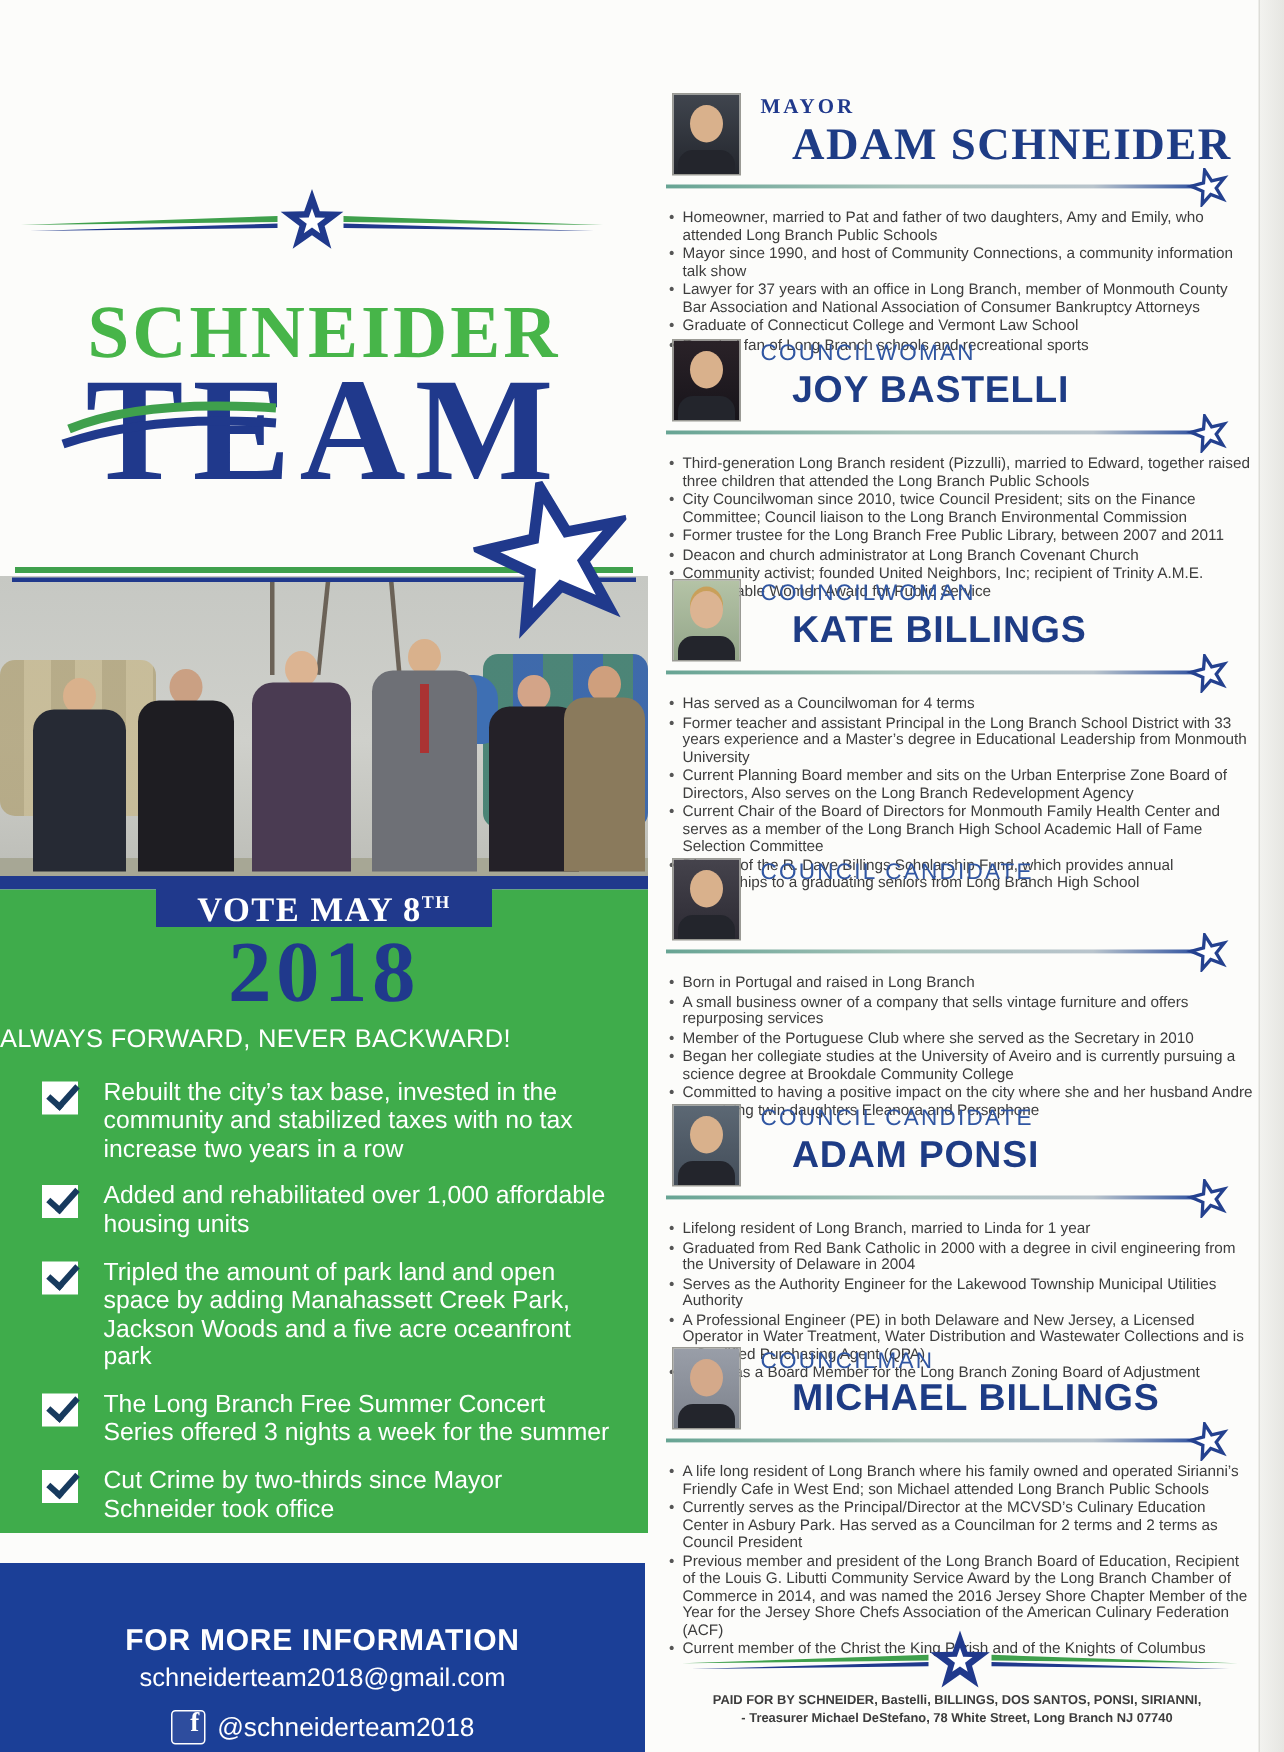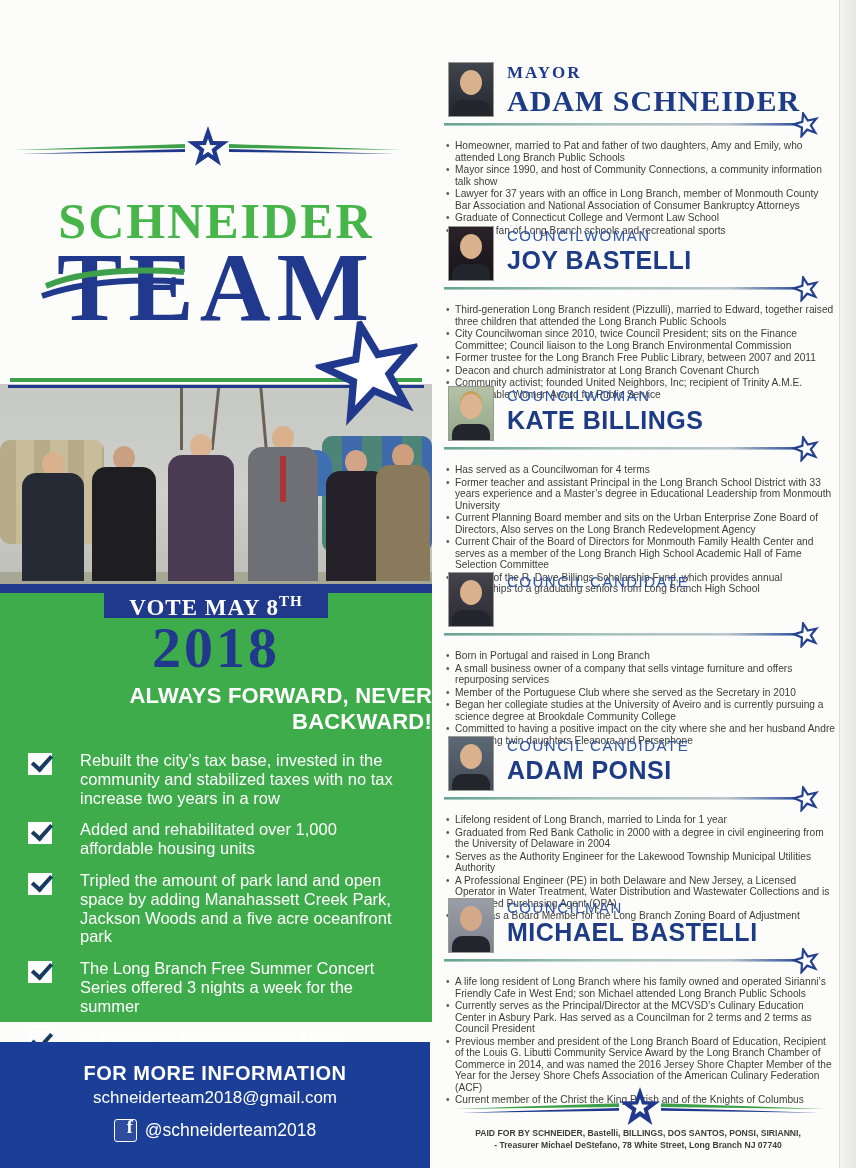--- a/index.html
+++ b/index.html
@@ -37,36 +37,36 @@
   .ground{position:absolute;bottom:0;left:0;width:100%;height:12px;background:#a7a795;}
   .person{position:absolute;bottom:0;}
   .person .head{width:22px;height:24px;border-radius:50%;margin:0 auto;background:#d9b18c;}
   .person .body{border-radius:14px 14px 0 0;margin-top:-3px;}
   .tie{position:absolute;left:50%;top:30px;width:6px;height:46px;margin-left:-3px;background:#a33; }
 
   .vote-strip{position:absolute;left:0;top:584px;width:432px;height:9px;background:var(--navy);}
   .vote-box{position:absolute;left:104px;top:584px;width:224px;height:34px;background:var(--navy);
       color:#fff;text-align:center;font-family:"Liberation Serif",serif;font-weight:700;
       font-size:23px;line-height:34px;letter-spacing:1px;z-index:2;}
-  .vote-box sup{font-size:15px;vertical-align:9px;}
+  .vote-box sup{font-size:12px;vertical-align:9px;}
 
   .green-box{position:absolute;left:0;top:593px;width:432px;height:429px;background:var(--green);}
   .year{margin-top:26px;text-align:center;font-family:"Liberation Serif",serif;font-weight:700;
       font-size:58px;letter-spacing:3px;color:var(--navy);line-height:1;}
-  .slogan{margin-top:6px;text-align:right;color:#fff;font-weight:700;font-size:22px;letter-spacing:.2px;}
+  .slogan{margin-top:6px;text-align:left;color:#fff;font-weight:400;font-size:17px;letter-spacing:.2px;}
   .check-list{margin:16px 20px 0 28px;padding:0;list-style:none;}
-  .check-item{display:flex;gap:28px;margin-bottom:13px;color:#fff;font-size:16.5px;line-height:1.14;}
+  .check-item{display:flex;gap:17px;margin-bottom:13px;color:#fff;font-size:16.5px;line-height:1.14;}
   .checkbox{flex:0 0 24px;width:24px;height:22px;background:#fff;position:relative;margin-top:2px;}
   .checkbox::after{content:"";position:absolute;left:4px;top:2px;width:16px;height:8px;
       border-left:4px solid var(--check-navy);border-bottom:4px solid var(--check-navy);
       transform:rotate(-48deg);}
 
   .info-footer{position:absolute;left:0;top:1042px;width:430px;height:126px;background:var(--footer-blue);
       color:#fff;text-align:center;}
-  .info-heading{padding-top:20px;font-weight:800;font-size:20px;letter-spacing:.5px;}
+  .info-heading{padding-top:41px;font-weight:800;font-size:20px;letter-spacing:.5px;}
   .info-email{margin-top:3px;font-size:17px;text-align:center;}
   .fb-row{margin-top:11px;display:flex;justify-content:center;align-items:center;gap:8px;font-size:17.5px;}
   .fb-icon{width:21px;height:21px;background:#2e4d9e;border:1.5px solid #fff;border-radius:3px;
       position:relative;}
   .fb-icon::after{content:"f";position:absolute;right:3px;top:-3px;color:#fff;font-weight:700;
       font-size:18px;font-family:"Liberation Serif",serif;}
 
   
   .right-col{position:absolute;left:440px;top:0;width:396px;height:1168px;}
   .candidates-list{position:absolute;inset:0;}
@@ -84,22 +84,22 @@
   .headshot::after{content:"";position:absolute;left:50%;bottom:-4px;width:38px;height:20px;margin-left:-19px;
       border-radius:10px 10px 0 0;background:#23252c;}
   .hs-0{background:linear-gradient(#40454e,#23262d);}
   .hs-1{background:linear-gradient(#2a2228,#17141a);}
   .hs-2{background:linear-gradient(#b4c3a6,#93a589);}  .hs-2::before{background:#dcb492;box-shadow:0 -3px 0 0 #c9a05a;}
   .hs-3{background:linear-gradient(#45434c,#2c2a33);}
   .hs-4{background:linear-gradient(#5c6874,#434d59);}
   .hs-5{background:linear-gradient(#999ea8,#7d828c);}  .hs-5::before{background:#d4a98a;}
   .cand-titles{padding-top:2px;}
   .cand-title{font-size:15px;letter-spacing:1.5px;color:var(--title-blue);line-height:1.1;}
-  .cand-name{font-size:25px;font-weight:800;letter-spacing:.5px;color:var(--name-blue);line-height:1.05;margin-top:2px;}
-  .candidate.serif .cand-title{font-family:"Liberation Serif",serif;font-weight:700;color:var(--navy);font-size:17px;letter-spacing:2px;}
+  .cand-name{font-size:25px;font-weight:800;letter-spacing:.5px;color:var(--name-blue);line-height:1.05;margin-top:2px;margin-left:21px;}
+  .candidate.serif .cand-title{font-family:"Liberation Serif",serif;font-weight:700;color:var(--navy);font-size:14px;letter-spacing:2px;}
   .candidate.serif .cand-name{font-family:"Liberation Serif",serif;font-weight:700;font-size:30px;letter-spacing:1px;}
   .name-divider{display:block;width:396px;height:26px;margin-top:-4px;}
   .bullets{margin:0;padding:2px 0 0 6px;list-style:none;}
   .bullets li{position:relative;padding-left:9px;margin-bottom:1px;font-size:10.2px;line-height:1.13;
       color:var(--text-gray);}
   .bullets li::before{content:"•";position:absolute;left:0;top:0;color:#555;}
 
   .paid-for{position:absolute;left:0;top:1086px;width:396px;text-align:center;}
   .paid-star{width:400px;height:42px;margin:0 auto;display:block;}
   .paid-line{font-size:8.6px;font-weight:700;color:#3c3c3c;line-height:1.35;}
@@ -353,21 +353,21 @@
             <li>Serves as the Authority Engineer for the Lakewood Township Municipal Utilities Authority</li>
             <li>A Professional Engineer (PE) in both Delaware and New Jersey, a Licensed Operator in Water Treatment, Water Distribution and Wastewater Collections and is a Qualified Purchasing Agent (QPA)</li>
             <li>Serves as a Board Member for the Long Branch Zoning Board of Adjustment</li>
           </ul>
   </div>
         <div class="candidate">
     <div class="cand-header">
       <div class="headshot hs-5"></div>
       <div class="cand-titles">
         <div class="cand-title">COUNCILMAN</div>
-        <div class="cand-name">MICHAEL BASTELLI</div>
+        <div class="cand-name">MICHAEL BILLINGS</div>
       </div>
     </div>
     <svg class="name-divider" viewBox="0 0 396 26" preserveAspectRatio="none">
       <defs>
         <linearGradient id="gLine" x1="0" y1="0" x2="1" y2="0">
           <stop offset="0" stop-color="#67a493"></stop>
                 <stop offset="0.45" stop-color="#a8c3bb"></stop>
           <stop offset="0.8" stop-color="#b9c4cc"></stop>
                 <stop offset="1" stop-color="#2c4f9e"></stop>
         </linearGradient>

